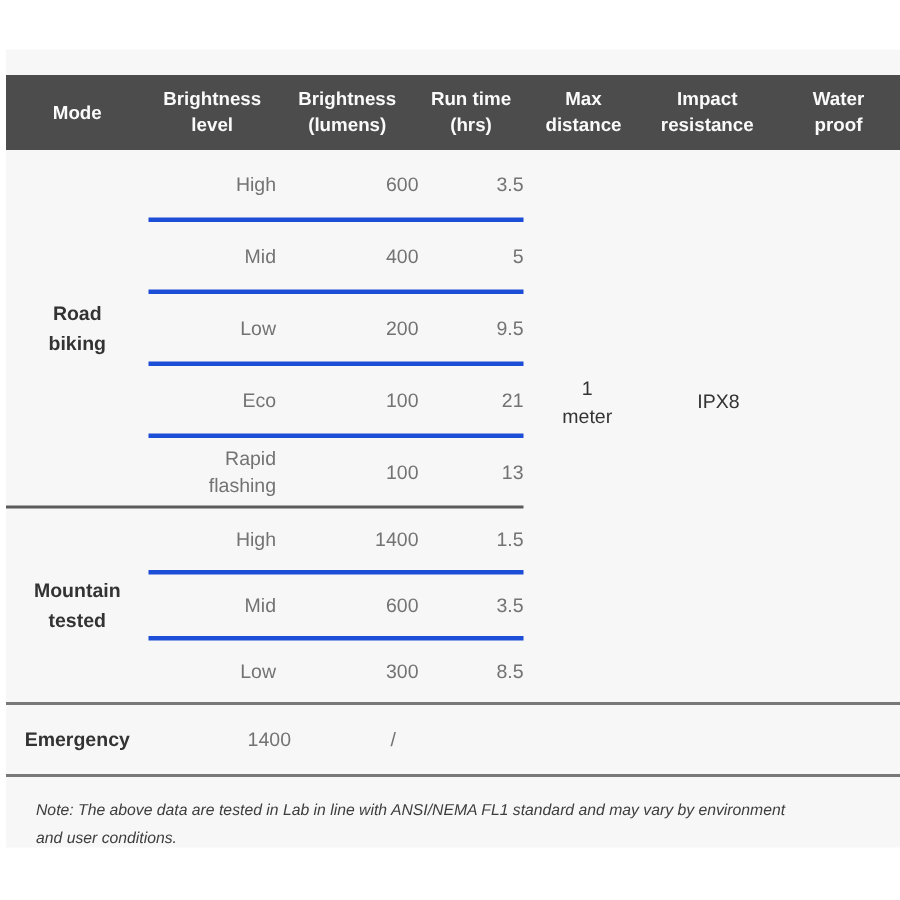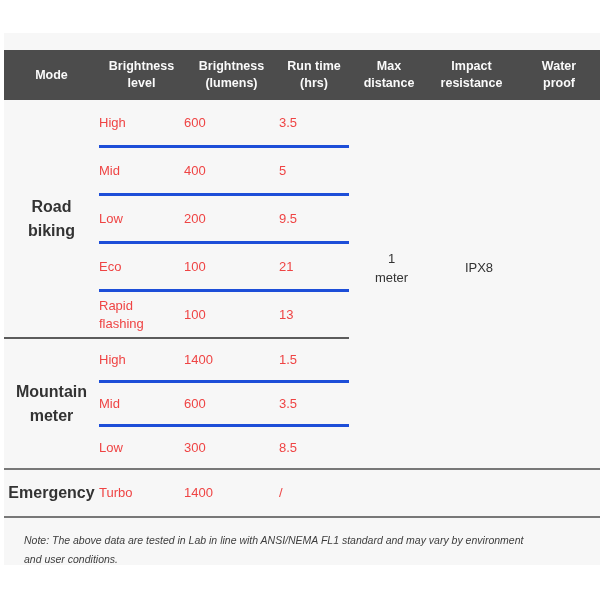--- a/index.html
+++ b/index.html
@@ -23,28 +23,28 @@
   .th { display:flex; align-items:center; justify-content:center; }
   .w-mode{width:95px} .w-level{width:85px} .w-lum{width:95px} .w-run{width:70px}
   .w-max{width:80px} .w-imp{width:85px} .w-wat{width:90px}
 
   
   .tbody { display:flex; }
   .left { width:345px; }
   .sec { display:flex; }
   .modecell {
     width:95px; display:flex; align-items:center; justify-content:center;
-    font-weight:bold; font-size:16px; color:#333; text-align:center; line-height:1.5;
+    font-weight:bold; font-size:13px; color:#333; text-align:center; line-height:1.5;
   }
   .rows { width:250px; }
   .row { display:flex; align-items:center; }
   .sec-road .row { height:45px; }
   .sec-mtn  .row { height:41px; }
   .rows .row:not(:first-child) { border-top:3px solid #1d4ed8; }
-  .c { text-align:left; font-size:13px; color:#ef4444; line-height:1.35; }
+  .c { text-align:right; font-size:13px; color:#737373; line-height:1.35; }
   .c.level{width:85px} .c.lum{width:95px} .c.run{width:70px}
   .divider { height:2px; background:#5c5c5c; width:345px; }
 
   .right { width:255px; display:flex; height:350px; }
   .rcell {
     display:flex; align-items:center; justify-content:center;
     font-size:13px; color:#333; text-align:center; line-height:1.5;
     padding-bottom:14px; box-sizing:border-box;
   }
   .rcell.max{width:80px} .rcell.imp{width:85px} .rcell.wat{width:90px}
@@ -117,21 +117,21 @@
               <span class="c lum">100</span>
               <span class="c run">13</span>
             </div>
           </div>
         </div>
 
         <div class="divider"></div>
 
         <div class="sec sec-mtn">
           <div class="modecell pre">Mountain
-meter</div>
+tested</div>
           <div class="rows">
             <div class="row">
               <span class="c level">High</span>
               <span class="c lum">1400</span>
               <span class="c run">1.5</span>
             </div>
             <div class="row">
               <span class="c level">Mid</span>
               <span class="c lum">600</span>
               <span class="c run">3.5</span>
@@ -147,20 +147,19 @@
 
       <div class="right">
         <div class="rcell imp pre">1
 meter</div>
         <div class="rcell wat pre">IPX8</div>
       </div>
     </div>
 
     <div class="emergency">
       <div class="modecell">Emergency</div>
-      <span class="c level">Turbo</span>
       <span class="c lum">1400</span>
       <span class="c run">/</span>
     </div>
 
     <div class="note">Note: The above data are tested in Lab in line with ANSI/NEMA FL1 standard and may vary by environment and user conditions.</div>
   </div>
 </div>
 
 </body></html>

